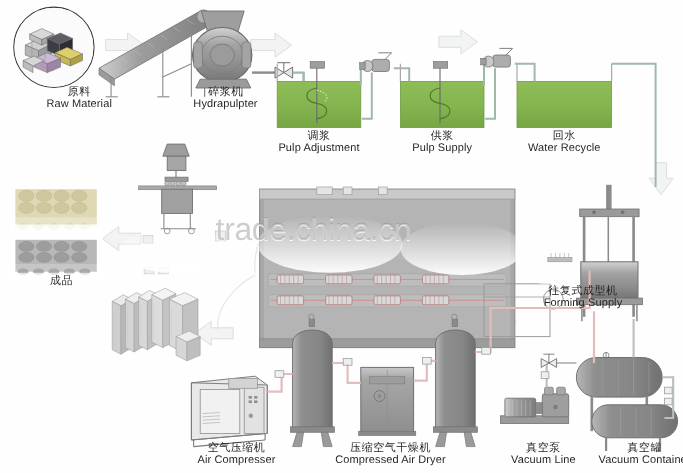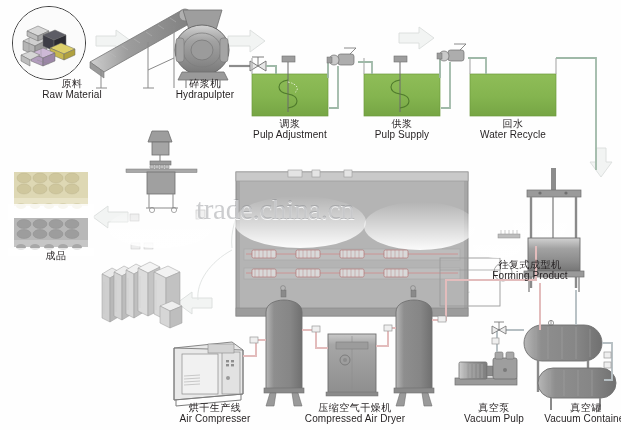--- a/index.html
+++ b/index.html
@@ -33,21 +33,21 @@
     font-size:10px;
     letter-spacing:0.1px;
   }
   
   #watermark{
     position:absolute;
     left:196px;top:193px;
     font-size:29px;
     letter-spacing:-0.3px;
     color:rgba(120,124,130,0.38);
-    font-family:Liberation Serif, serif;
+    font-family:Liberation Sans, sans-serif;
     text-shadow:0 1px 0 rgba(255,255,255,0.85);
     z-index:60;
     pointer-events:none;
   }
   
   svg.layer{
     position:absolute;left:0;top:0;
     width:621px;height:430px;
   }
   
@@ -622,40 +622,40 @@
   </div>
 
   <div class="lbl" style="left:358px;top:118px;width:88px;">
     <span class="cn">供浆</span>
     <span class="en">Pulp Supply</span>
   </div>
 
 
   <div class="lbl" style="left:468px;top:259px;width:124px;">
     <span class="cn">往复式成型机</span>
-    <span class="en">Forming Product</span>
+    <span class="en">Forming Supply</span>
   </div>
 
   <div class="lbl" style="left:2px;top:250px;width:108px;">
     <span class="cn">成品</span>
   </div>
 
   <div class="lbl" style="left:160px;top:402px;width:110px;">
-    <span class="cn">烘干生产线</span>
+    <span class="cn">空气压缩机</span>
     <span class="en">Air Compresser</span>
   </div>
 
   <div class="lbl" style="left:282px;top:402px;width:146px;">
     <span class="cn">压缩空气干燥机</span>
     <span class="en">Compressed Air Dryer</span>
   </div>
 
   <div class="lbl" style="left:450px;top:402px;width:88px;">
     <span class="cn">真空泵</span>
-    <span class="en">Vacuum Pulp</span>
+    <span class="en">Vacuum Line</span>
   </div>
 
   <div class="lbl" style="left:534px;top:402px;width:104px;">
     <span class="cn">真空罐</span>
     <span class="en">Vacuum Container</span>
   </div>
 
 </div>
 
 </body></html>

